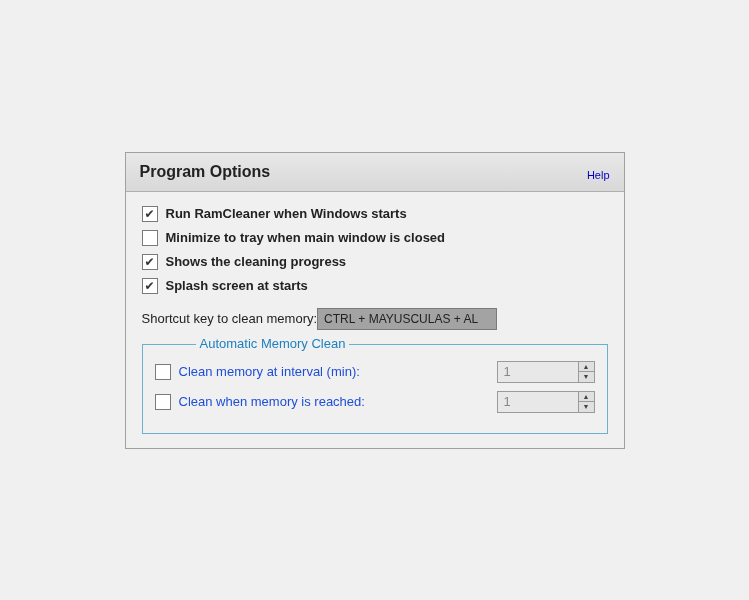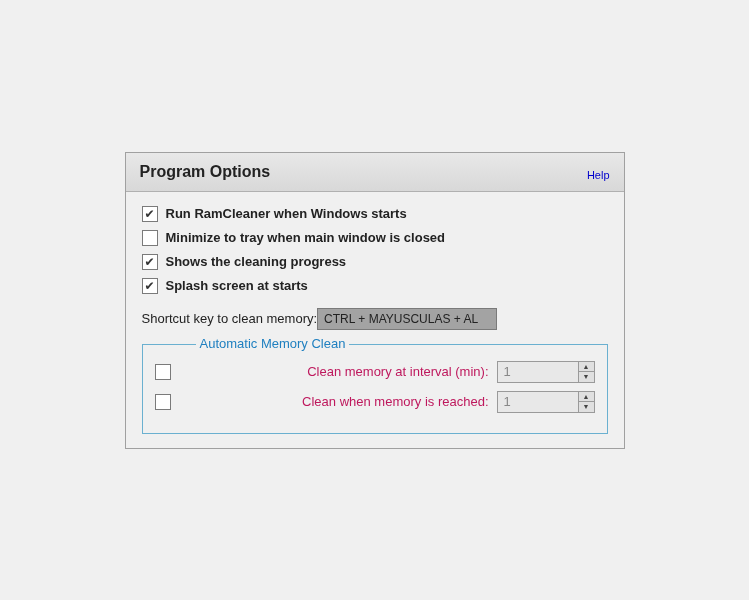--- a/index.html
+++ b/index.html
@@ -138,23 +138,22 @@
 
     .spin-row {
       display: flex;
       align-items: center;
       margin-bottom: 8px;
       gap: 8px;
     }
 
     .spin-label {
       font-size: 13px;
-      color: #be185d;
+      color: #1d4ed8;
       flex: 1;
-      text-align: right;
     }
 
     .spin-control {
       display: flex;
       align-items: stretch;
       border: 1px solid #9a9a9a;
       height: 22px;
     }
 
     .spin-input {

